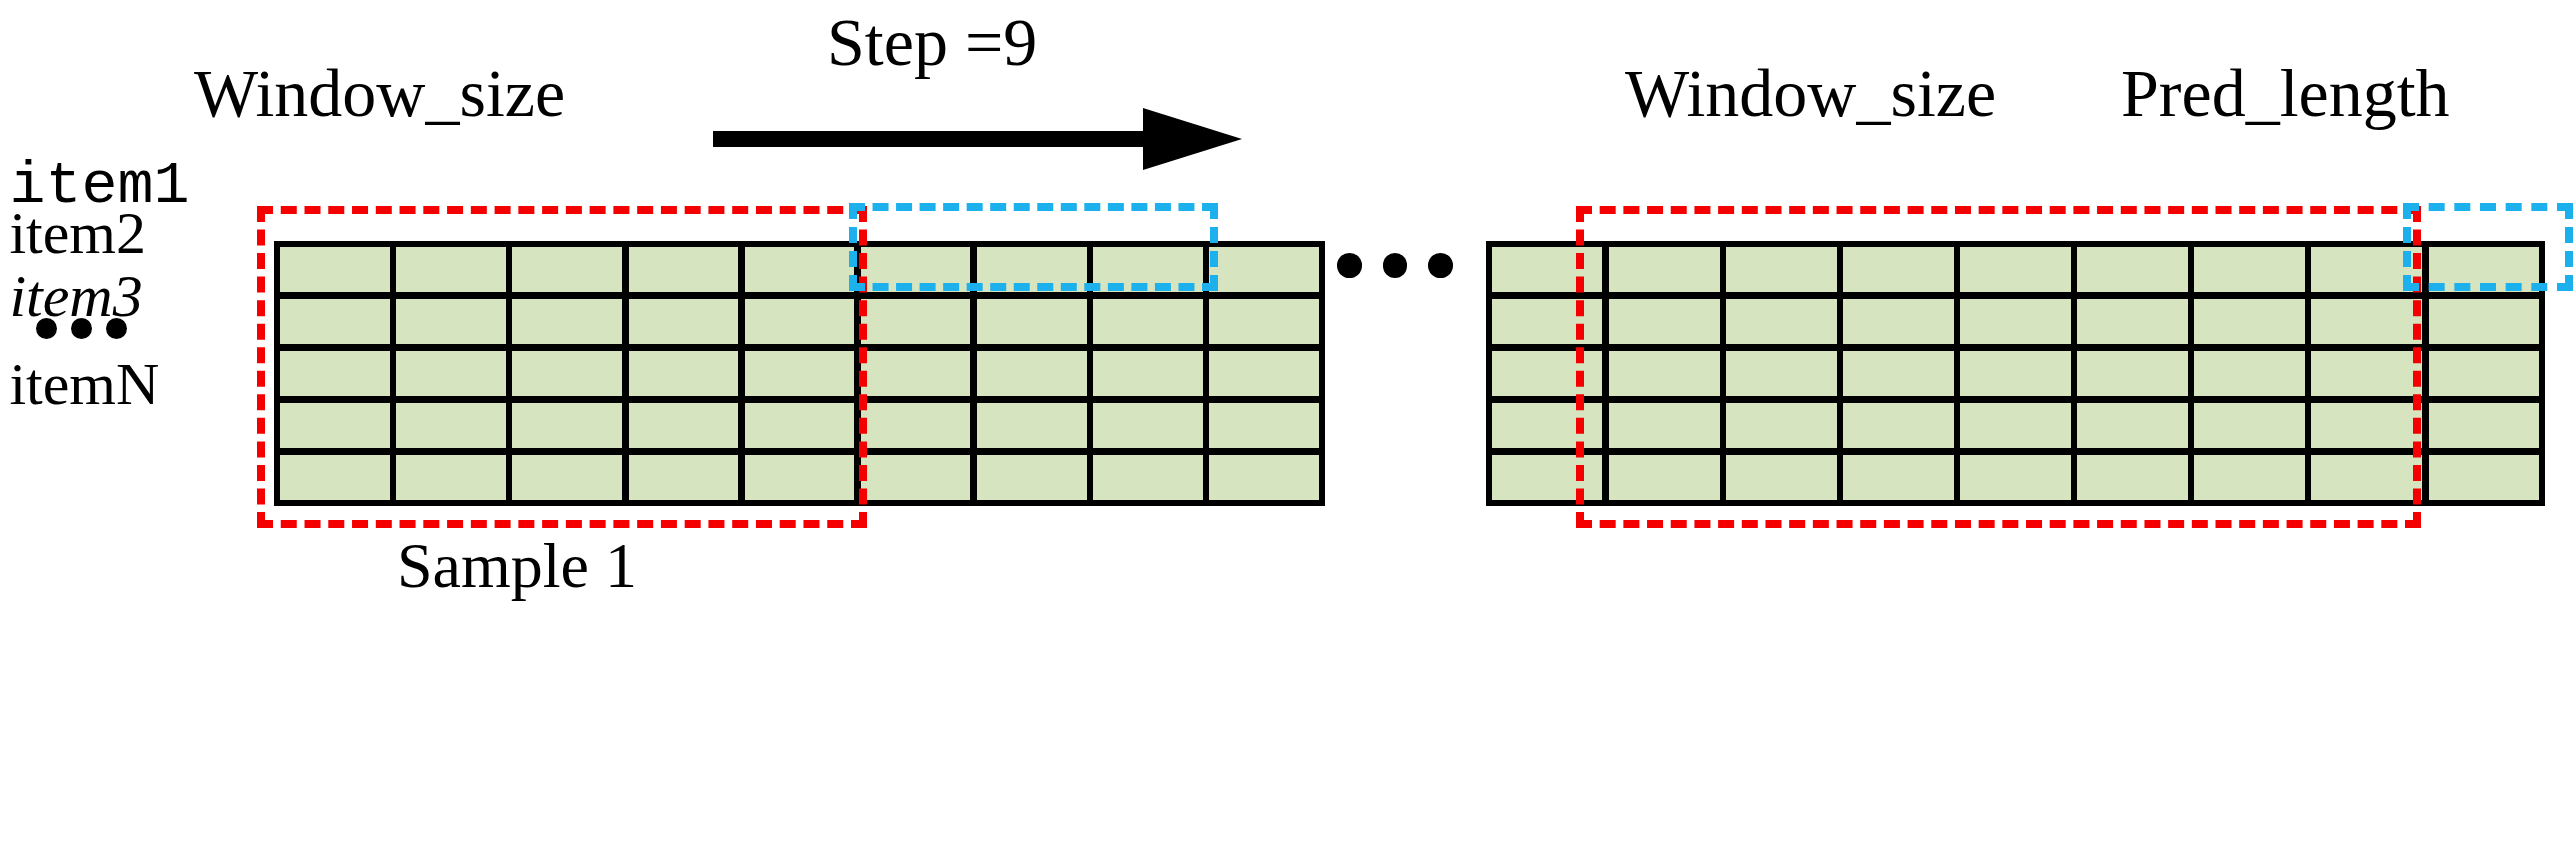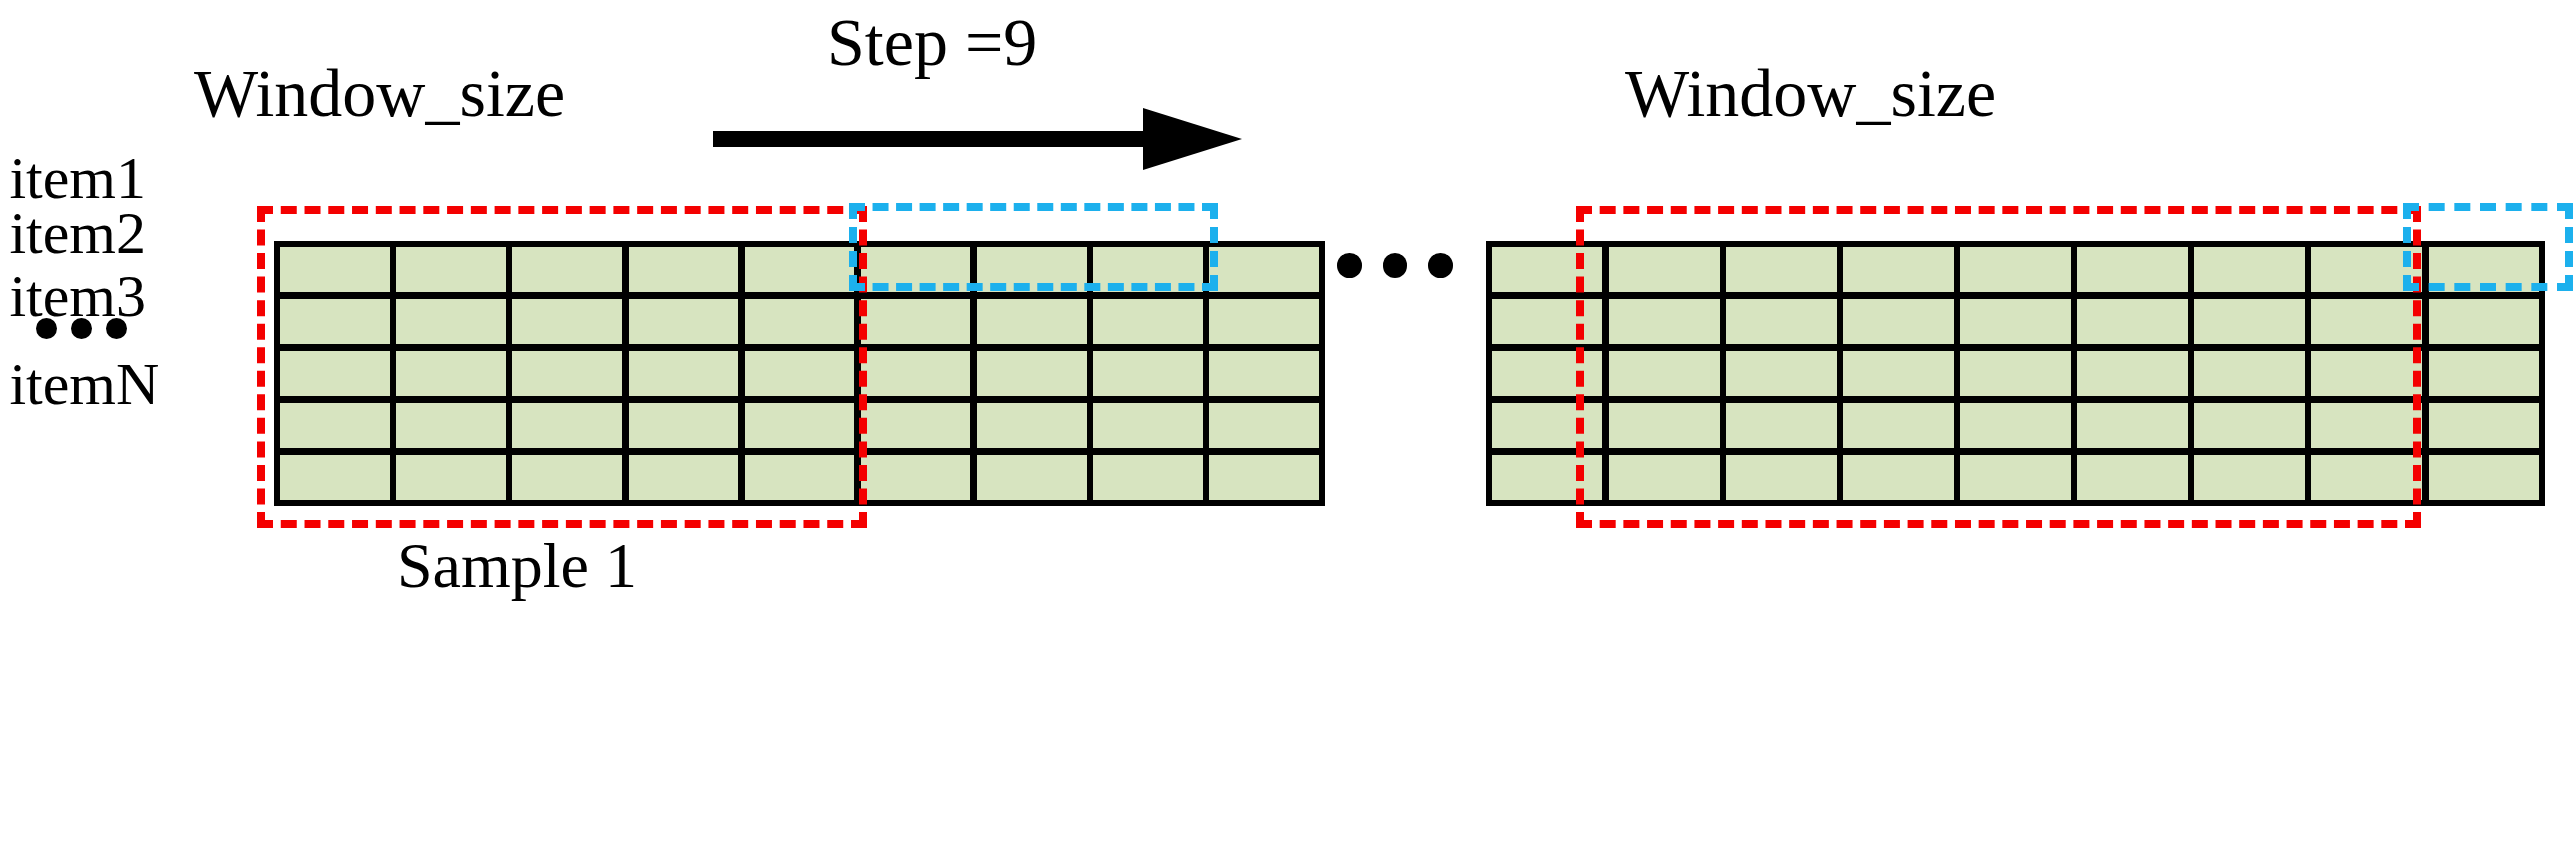--- a/index.html
+++ b/index.html
@@ -26,23 +26,23 @@
   }
 
   
   .lbl-step        { left: 827px;  top: 7.6px;   font-size: 68px; }
   .lbl-winsize-1   { left: 194px;  top: 59px;  font-size: 68px; }
   .lbl-winsize-2   { left: 1625px; top: 59px;  font-size: 68px; }
   .lbl-predlen     { left: 2121px; top: 59px;  font-size: 68px; }
 
   
   .item-lbl { font-size: 60px; left: 9.4px; }
-  .item1 { top: 148px; }
+  .item1 { top: 156px; font-family: Liberation Mono, monospace; }
   .item2 { top: 203px; }
-  .item3 { top: 266px; }
+  .item3 { top: 266px; font-style: italic; }
   .itemN { top: 354px; }
 
   
   .v-dots {
     position: absolute;
     left: 36px;
     top: 318px;
     display: flex;
     gap: 14px;
   }
@@ -118,20 +118,21 @@
   .cap-N { left: 1658px; top: 534px; }
 </style>
 </head>
 <body>
 
 <div id="canvas">
 
   <div class="txt lbl-step">Step =9</div>
   <div class="txt lbl-winsize-1">Window_size</div>
   <div class="txt lbl-winsize-2">Window_size</div>
+  <div class="txt lbl-predlen">Pred_length</div>
 
   <div class="arrow-wrap">
     <div class="arrow-line"></div>
     <div class="arrow-head"></div>
   </div>
 
   <div class="txt item-lbl item1">item1</div>
   <div class="txt item-lbl item2">item2</div>
   <div class="txt item-lbl item3">item3</div>
   <div class="v-dots">

